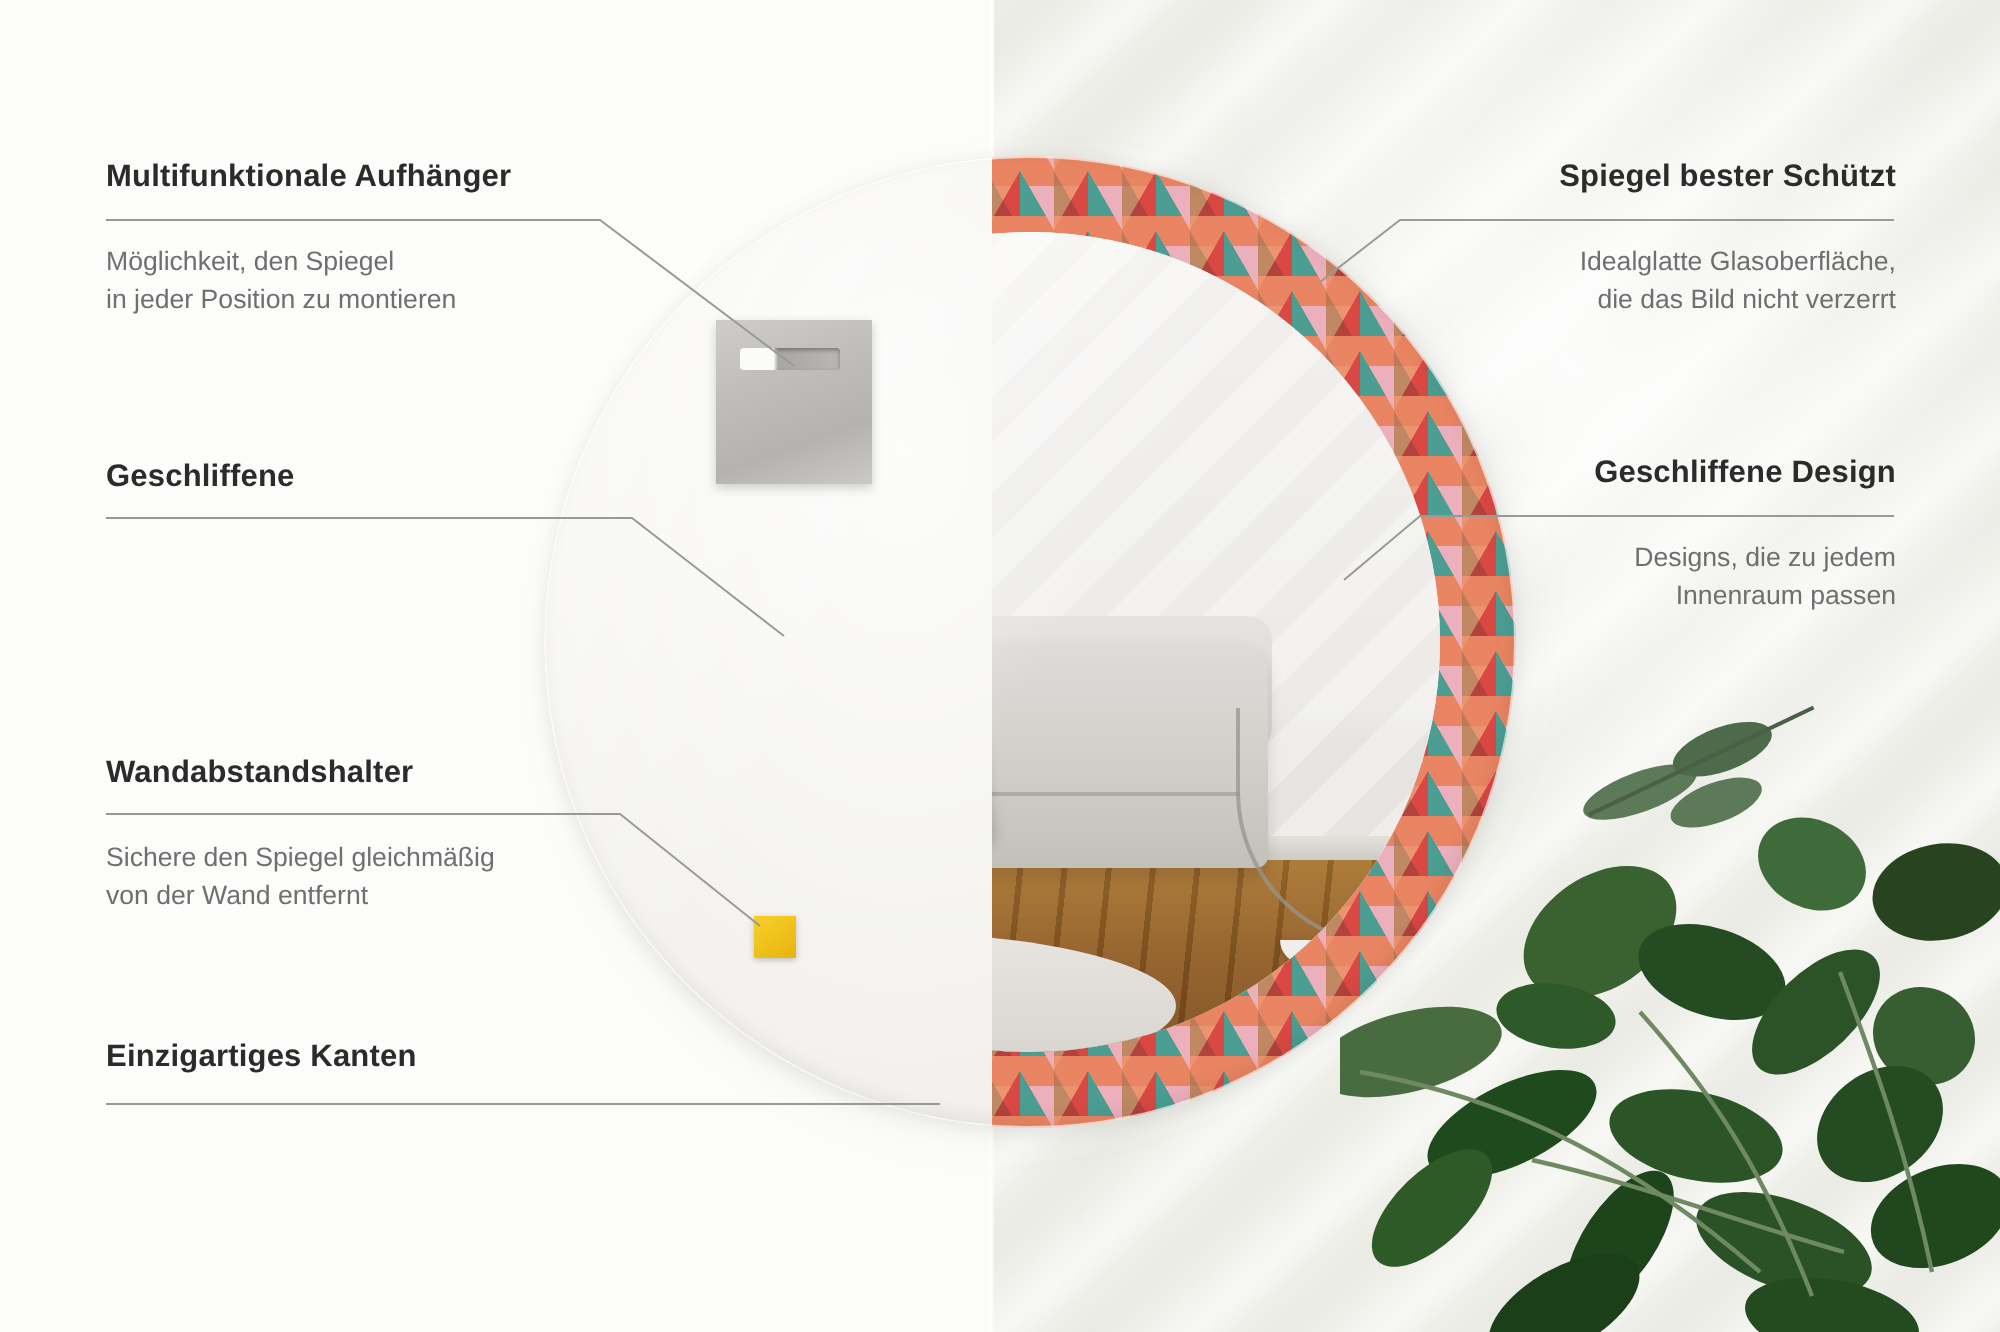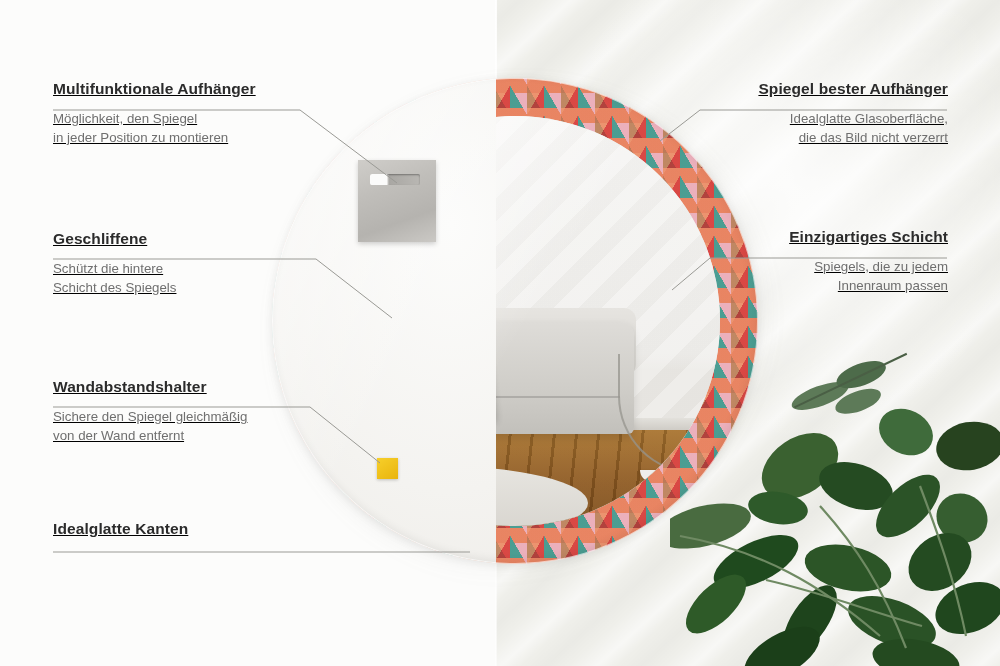--- a/index.html
+++ b/index.html
@@ -225,28 +225,28 @@
   .spacer {
     position:absolute; left:377px; top:458px; width:21px; height:21px;
     background:linear-gradient(145deg,#f7cf2a,#e9b40d);
     box-shadow:0 1px 3px rgba(0,0,0,.22);
   }
 
   
   .leaders { position:absolute; inset:0; pointer-events:none; }
 
   
-  .callout { position:absolute;text-decoration:underline; }
+  .callout { position:absolute; }
   .callout h3 {
     font-size:15.5px; font-weight:bold; color:#2b2b2b;
     letter-spacing:.1px; white-space:nowrap;
   }
   .callout p {
     font-size:13.3px; color:#6f6f6f; line-height:1.42;
-    white-space:pre-line; margin-top:12px;
+    white-space:pre-line; margin-top:24px;
   }
   .callout.left { left:53px; text-align:left; }
   .callout.right { right:52px; text-align:right; }
 
   .cL1 { top:80px; }
   .cL2 { top:230px; }
   .cL3 { top:378px; }
   .cL4 { top:520px; }
   .cR1 { top:80px; }
   .cR2 { top:228px; }
@@ -315,43 +315,41 @@
   </svg>
 
   <div class="callout left cL1">
     <h3>Multifunktionale Aufhänger</h3>
     <p>Möglichkeit, den Spiegel
 in jeder Position zu montieren</p>
   </div>
 
   <div class="callout left cL2">
     <h3>Geschliffene</h3>
-    <p>Schützt die hintere
-Schicht des Spiegels</p>
   </div>
 
   <div class="callout left cL3">
     <h3>Wandabstandshalter</h3>
     <p>Sichere den Spiegel gleichmäßig
 von der Wand entfernt</p>
   </div>
 
   <div class="callout left cL4">
-    <h3>Idealglatte Kanten</h3>
+    <h3>Einzigartiges Kanten</h3>
   </div>
 
   <div class="callout right cR1">
-    <h3>Spiegel bester Aufhänger</h3>
+    <h3>Spiegel bester Schützt</h3>
     <p>Idealglatte Glasoberfläche,
 die das Bild nicht verzerrt</p>
   </div>
 
   <div class="callout right cR2">
-    <h3>Einzigartiges Schicht</h3>
-    <p>Spiegels, die zu jedem
+    <h3>Geschliffene Design</h3>
+    <p>Designs, die zu jedem
 Innenraum passen</p>
   </div>
 
   <svg class="plants" viewBox="0 0 330 330">
     <g fill="#2f5a30">
       <g transform="translate(150,60) rotate(-20)">
         <ellipse cx="0" cy="0" rx="30" ry="10" fill="#5d7a58"></ellipse>
         <ellipse cx="46" cy="-6" rx="26" ry="11" fill="#4d6b4a"></ellipse>
         <ellipse cx="34" cy="18" rx="24" ry="10" fill="#5d7a58"></ellipse>
         <path d="M-28 2 L96 -10" stroke="#4a5f45" stroke-width="2" fill="none"></path>

